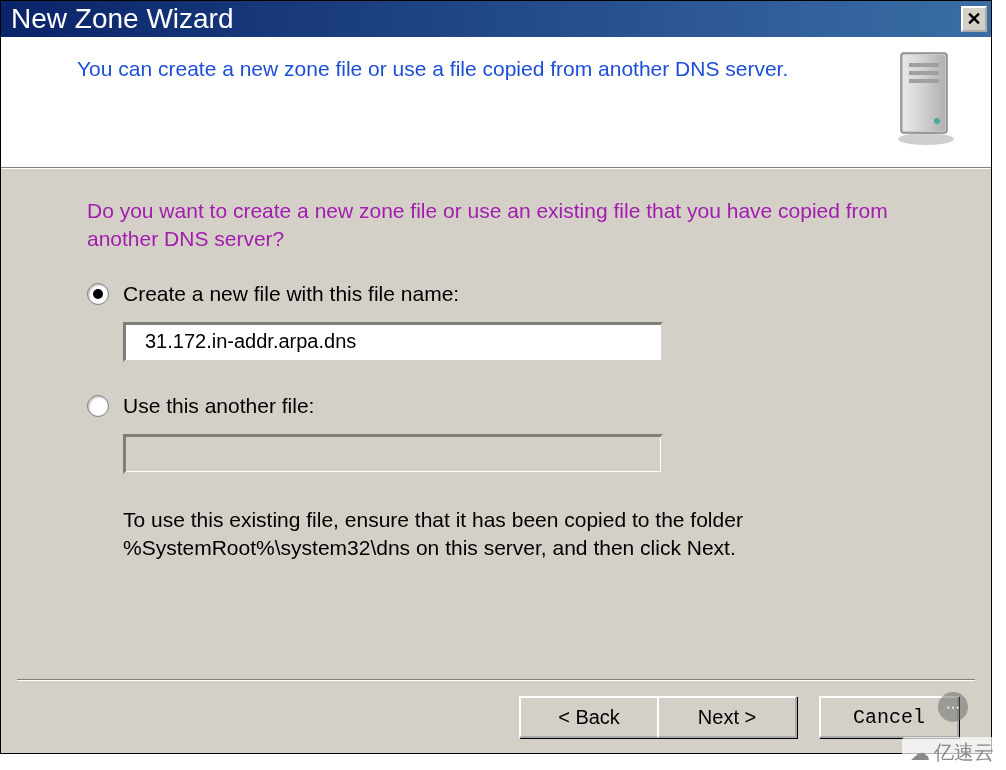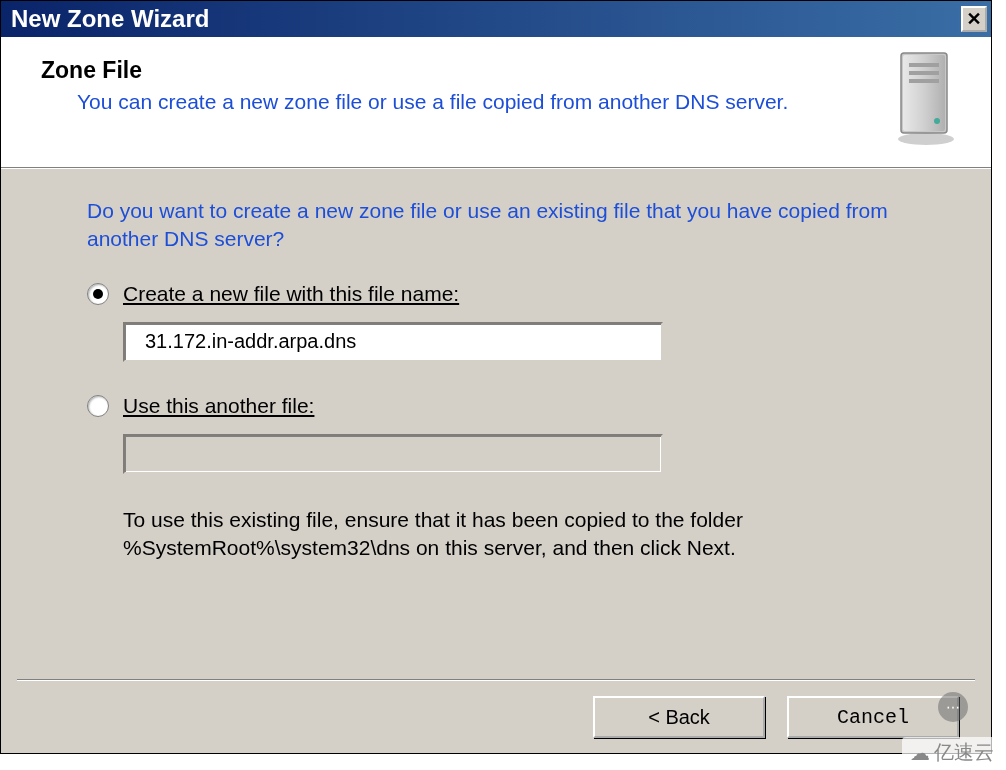--- a/index.html
+++ b/index.html
@@ -25,22 +25,22 @@
     .titlebar {
       height: 36px;
       background: linear-gradient(to right, #0a246a, #3a6ea5);
       display: flex;
       align-items: center;
       justify-content: space-between;
       padding: 0 4px;
     }
     .titlebar-text {
       color: #fff;
-      font-weight: bold;
-      font-size: 24px;
+      font-weight: normal;
+      font-size: 28px;
       padding-left: 6px;
     }
     .close-btn {
       width: 26px;
       height: 26px;
       background: #d4d0c8;
       border: 2px outset #fff;
       display: flex;
       align-items: center;
       justify-content: center;
@@ -79,28 +79,27 @@
     .content-panel {
       flex: 1;
       background: #d4d0c8;
       padding: 28px 60px 20px 86px;
       border-top: 1px solid #fff;
     }
     .question-text {
       font-size: 21px;
       line-height: 1.35;
       margin-bottom: 28px;
-      color: #1d4ed8;
+      color: #a21caf;
     }
     .radio-option {
       display: flex;
       align-items: center;
       margin-bottom: 16px;
       font-size: 21px;
-      text-decoration: underline;
     }
     .radio-circle {
       width: 22px;
       height: 22px;
       border-radius: 50%;
       border: 1px solid #808080;
       background: #fff;
       box-shadow: inset 1px 1px 2px rgba(0,0,0,0.3);
       margin-right: 14px;
       display: flex;
@@ -147,21 +146,21 @@
     .button-panel {
       height: 72px;
       display: flex;
       align-items: center;
       justify-content: flex-end;
       padding-right: 32px;
       gap: 0;
       background: #d4d0c8;
     }
     .wiz-button {
-      width: 172px;
+      width: 140px;
       height: 42px;
       background: #d4d0c8;
       border: 2px outset #fff;
       box-shadow: 1px 1px 0 #000;
       font-size: 20px;
       font-family: Tahoma, sans-serif;
       cursor: pointer;
       margin-left: 0;
     }
     .wiz-button.next {
@@ -216,21 +215,20 @@
 <div class="window">
   <div class="titlebar">
     <span class="titlebar-text">New Zone Wizard</span>
     <div class="close-btn">
       <span>✕</span>
     </div>
   </div>
 
   <div class="header-panel">
     <div class="header-text">
-      <div class="header-title">Zone File</div>
       <div class="header-subtitle">You can create a new zone file or use a file copied from another DNS server.</div>
     </div>
     <div class="header-icon">
       <svg viewBox="0 0 74 100" width="74" height="100">
         <rect x="12" y="4" width="46" height="80" rx="3" fill="#c8c8c8" stroke="#888" stroke-width="1.5"></rect>
         <rect x="14" y="6" width="42" height="76" rx="2" fill="url(#g1)"></rect>
         <defs>
           <linearGradient id="g1" x1="0" y1="0" x2="1" y2="0">
             <stop offset="0" stop-color="#e8e8e8"></stop>
             <stop offset="0.5" stop-color="#d0d0d0"></stop>
@@ -261,20 +259,21 @@
     </label>
     <div class="text-input disabled"></div>
 
     <div class="note-text">To use this existing file, ensure that it has been copied to the folder %SystemRoot%\system32\dns on this server, and then click Next.</div>
   </div>
 
   <div class="separator"></div>
 
   <div class="button-panel">
     <button class="wiz-button">&lt; Back</button>
+    <button class="wiz-button next">Next &gt;</button>
     <button class="wiz-button cancel">Cancel</button>
   </div>
 </div>
 
 <div class="watermark1">
   <span class="wm-icon">⋯</span>
 </div>
 <div class="watermark2">
   <span>☁</span>
   <span>亿速云</span>

